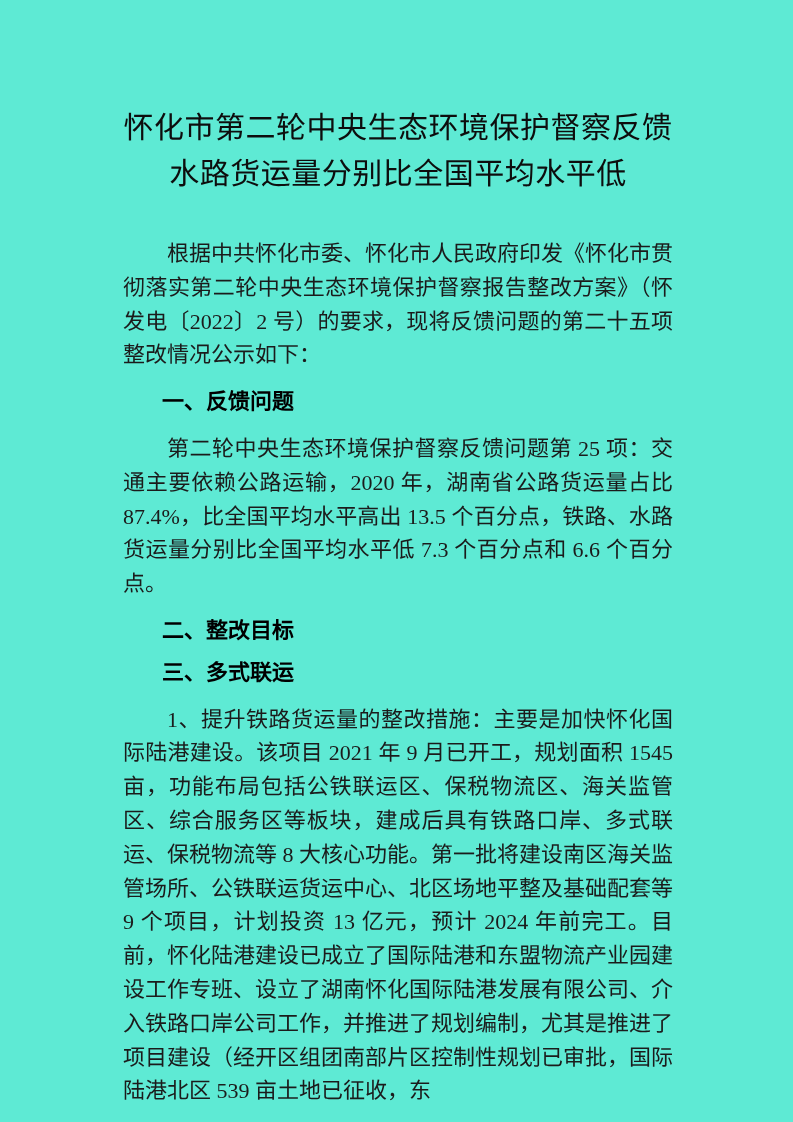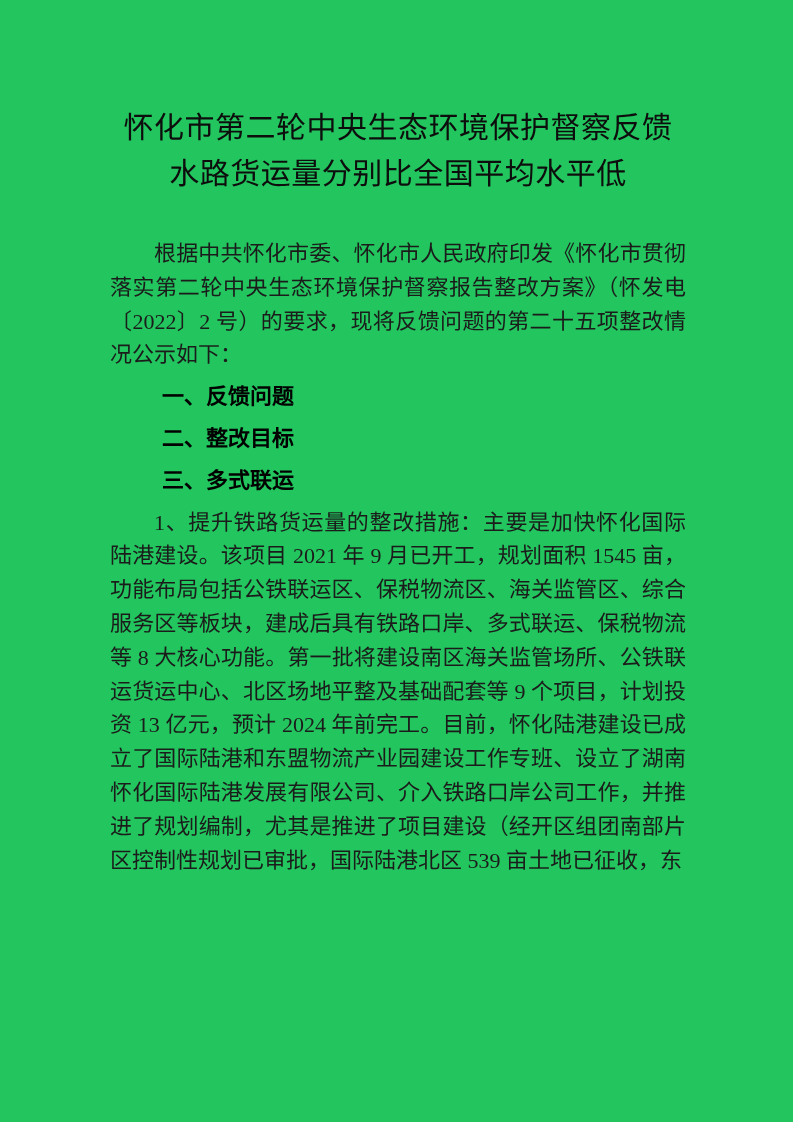--- a/index.html
+++ b/index.html
@@ -5,21 +5,21 @@
 <style>
   html, body {
     margin: 0;
     padding: 0;
     background: #ffffff;
   }
   .page {
     position: relative;
     width: 793px;
     height: 1122px;
-    background: #22c55e;
+    background: #5eead4;
     overflow: hidden;
     box-sizing: border-box;
     padding: 105px 107px 0 110px;
   }
   .doc-title {
     margin: 0 0 40px 0;
     text-align: center;
     font-family: "Liberation Serif", "DejaVu Serif", serif;
     font-weight: 500;
     font-size: 30px;
@@ -30,21 +30,21 @@
   .doc-title .title-line {
     display: block;
   }
   .doc-body {
     font-family: "Liberation Serif", "DejaVu Serif", serif;
     font-size: 22px;
     line-height: 33.8px;
     color: #1b1b1b;
   }
   .doc-body .body-para {
-    margin: 0;
+    margin: 13px;
     text-align: justify;
     text-justify: inter-ideograph;
     text-indent: 2em;
     font-weight: 400;
   }
   .doc-body .section-heading {
     margin: 8px;
     font-family: "Liberation Sans", "DejaVu Sans", sans-serif;
     font-size: 22px;
     line-height: 33.8px;
@@ -57,17 +57,18 @@
 <body>
 
 <div class="page">
   <h1 class="doc-title">
     <span class="title-line">怀化市第二轮中央生态环境保护督察反馈</span>
     <span class="title-line">水路货运量分别比全国平均水平低</span>
   </h1>
   <div class="doc-body">
       <p class="body-para">根据中共怀化市委、怀化市人民政府印发《怀化市贯彻落实第二轮中央生态环境保护督察报告整改方案》（怀发电〔2022〕2 号）的要求，现将反馈问题的第二十五项整改情况公示如下：</p>
       <h2 class="section-heading">一、反馈问题</h2>
+      <p class="body-para">第二轮中央生态环境保护督察反馈问题第 25 项：交通主要依赖公路运输，2020 年，湖南省公路货运量占比 87.4%，比全国平均水平高出 13.5 个百分点，铁路、水路货运量分别比全国平均水平低 7.3 个百分点和 6.6 个百分点。</p>
       <h2 class="section-heading">二、整改目标</h2>
       <h2 class="section-heading">三、多式联运</h2>
       <p class="body-para">1、提升铁路货运量的整改措施：主要是加快怀化国际陆港建设。该项目 2021 年 9 月已开工，规划面积 1545 亩，功能布局包括公铁联运区、保税物流区、海关监管区、综合服务区等板块，建成后具有铁路口岸、多式联运、保税物流等 8 大核心功能。第一批将建设南区海关监管场所、公铁联运货运中心、北区场地平整及基础配套等 9 个项目，计划投资 13 亿元，预计 2024 年前完工。目前，怀化陆港建设已成立了国际陆港和东盟物流产业园建设工作专班、设立了湖南怀化国际陆港发展有限公司、介入铁路口岸公司工作，并推进了规划编制，尤其是推进了项目建设（经开区组团南部片区控制性规划已审批，国际陆港北区 539 亩土地已征收，东</p>
     </div>
 </div>
 
 </body></html>

